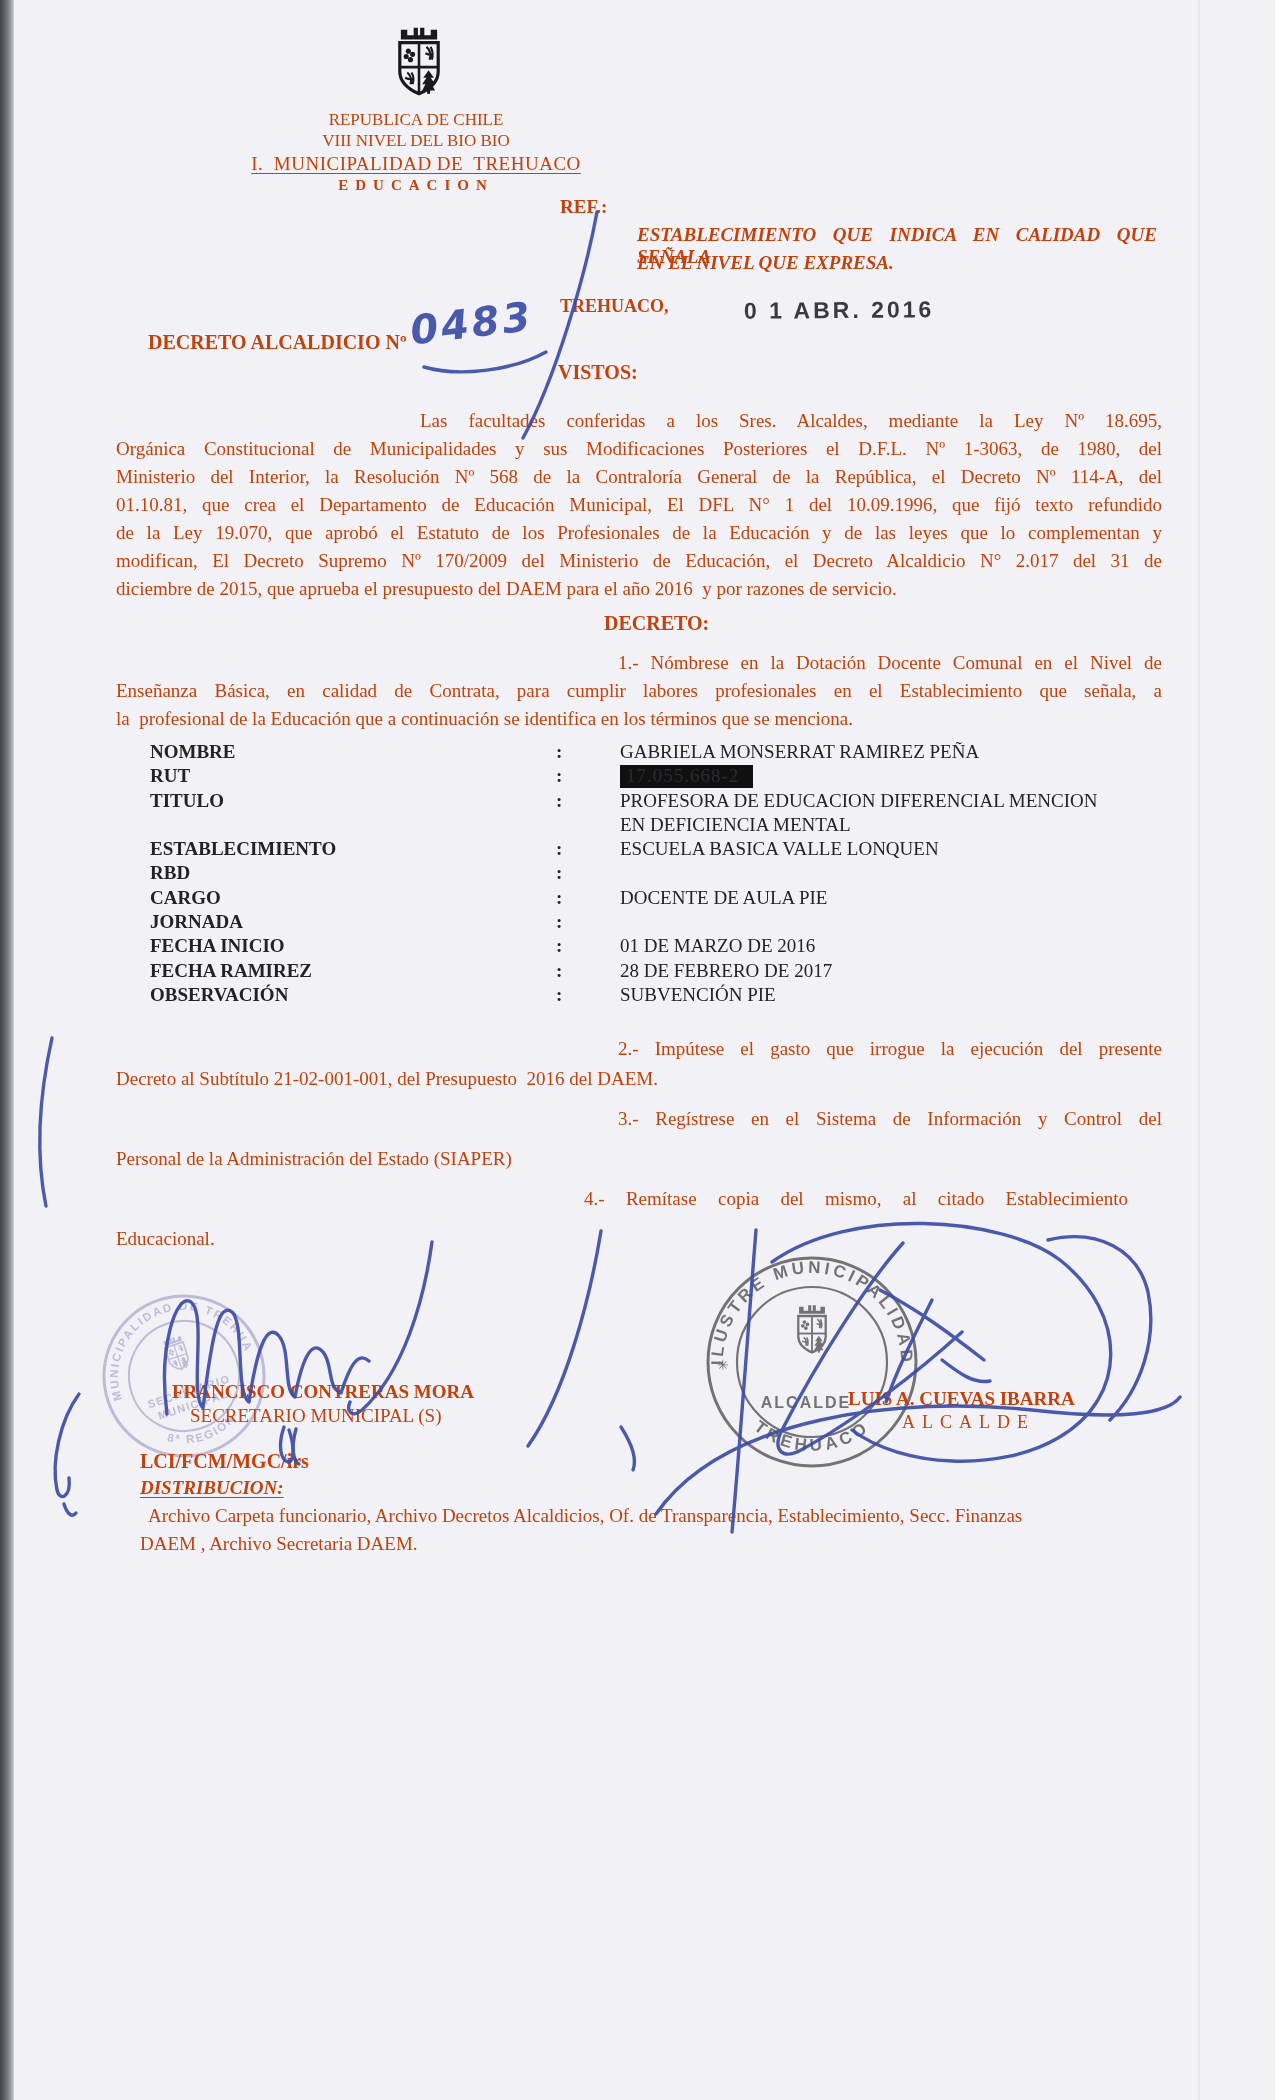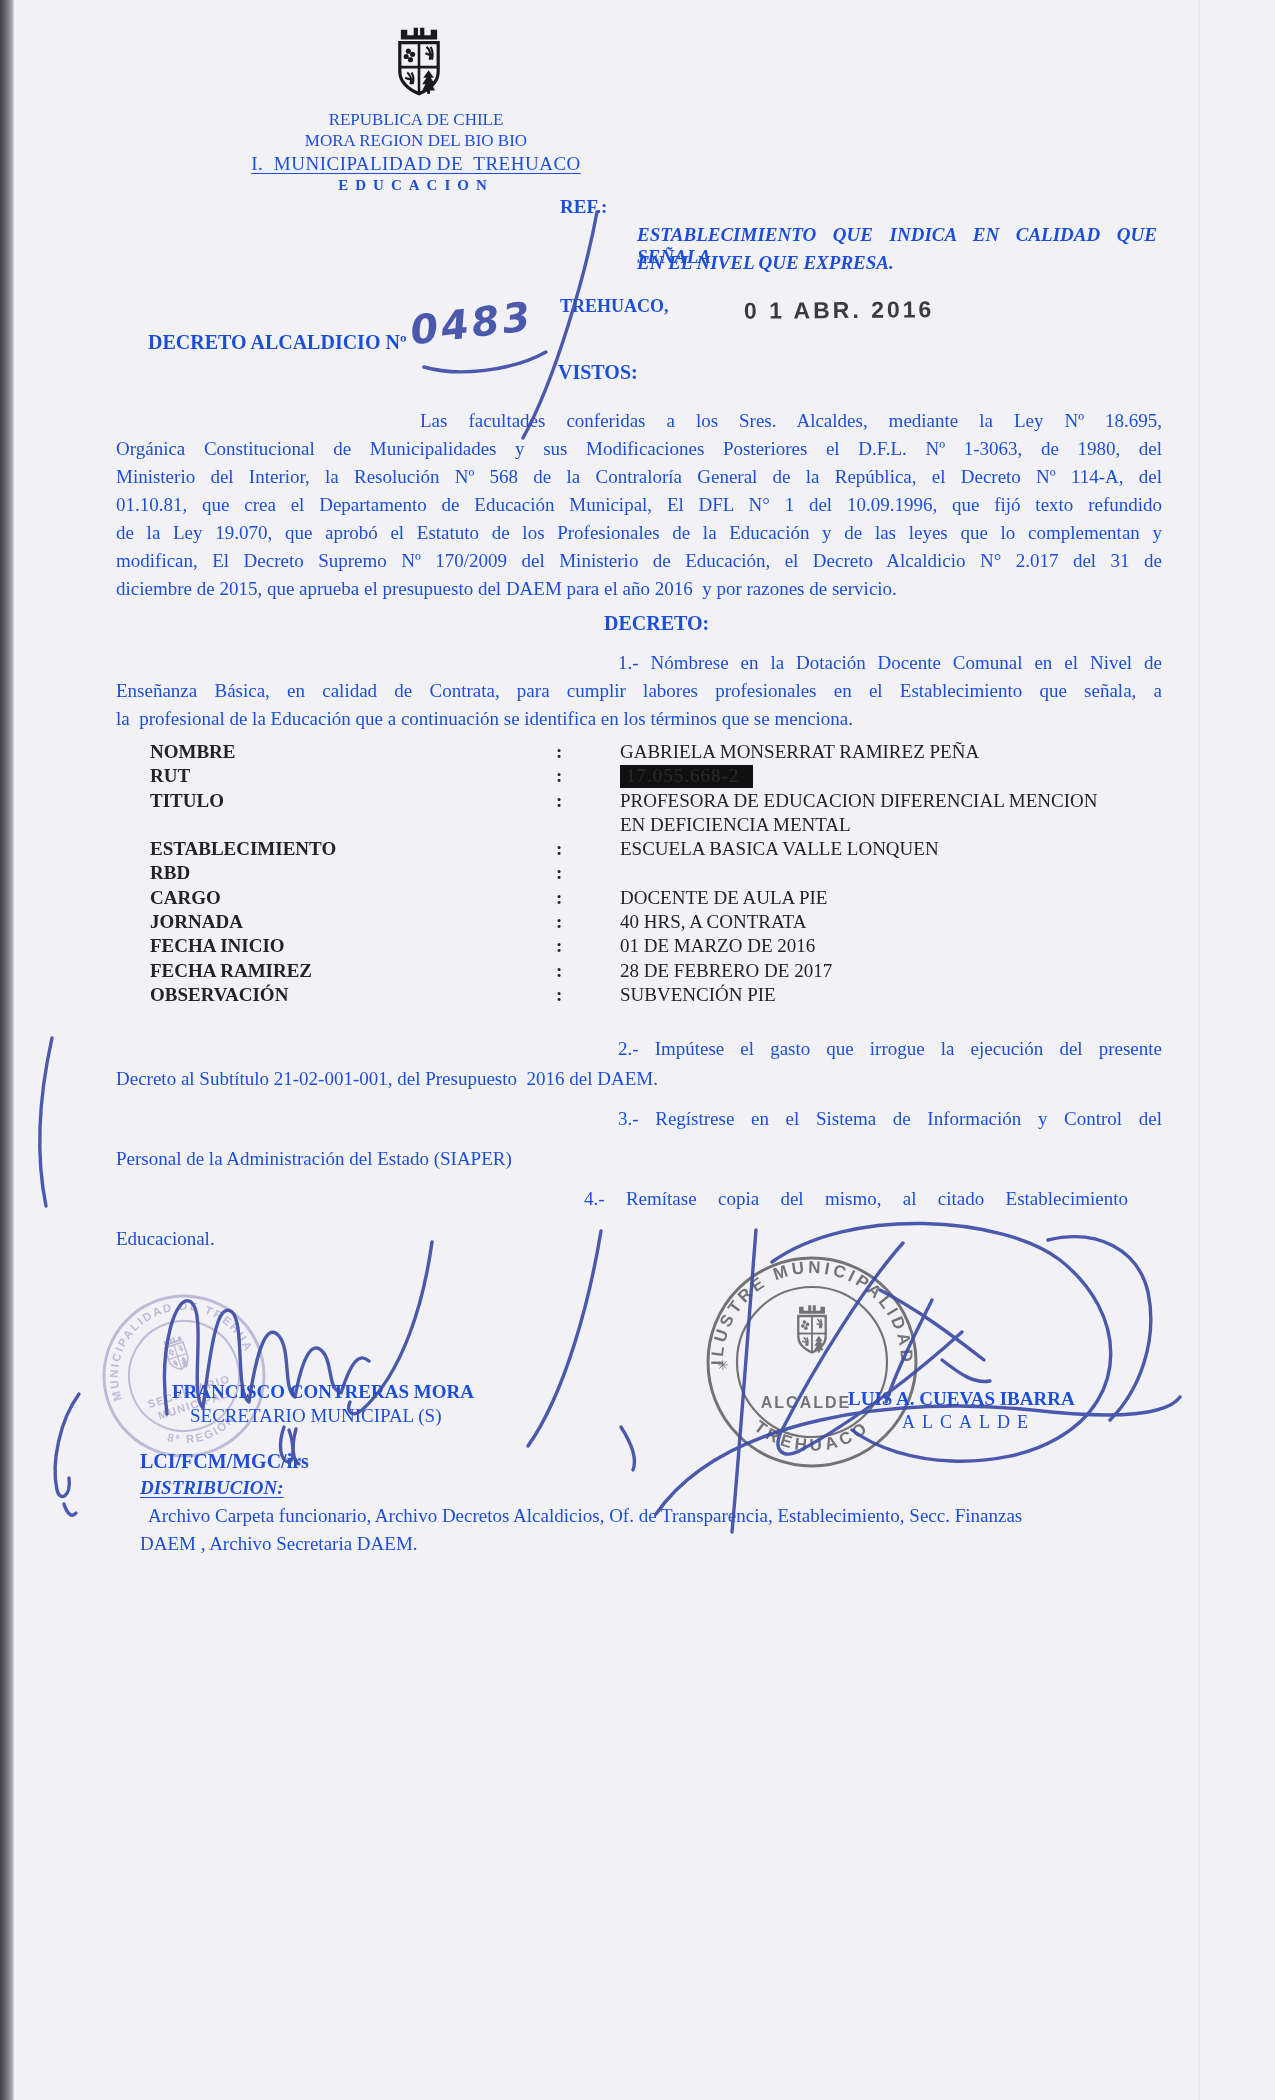--- a/index.html
+++ b/index.html
@@ -11,21 +11,21 @@
   .paper{
     position:absolute;inset:0;background:#f2f2f6;overflow:hidden;
     color:#232327;
   }
   .scan-edge{
     position:absolute;left:0;top:0;width:14px;height:100%;
     background:linear-gradient(90deg,#3f3f45 0%,#6d6d75 45%,#a9a9b1 85%,#d9d9df 100%);
   }
   .fold{position:absolute;top:0;left:1198px;width:2px;height:100%;background:rgba(0,0,0,0.035);}
   .abs{position:absolute;}
-  .ln{position:absolute;font-size:19px;color:#1d4ed8;white-space:pre;}
+  .ln{position:absolute;font-size:19px;color:#c2410c;white-space:pre;}
   .jl{white-space:normal;text-align:justify;text-align-last:justify;}
   .b{font-weight:700;}
   .it{font-style:italic;}
   .hdr{width:420px;left:206px;text-align:center;}
   .muni-line{text-decoration:underline;text-underline-offset:3px;letter-spacing:.5px;}
   .educ{letter-spacing:7px;font-size:15px;}
   .ref-line{left:637px;width:520px;font-style:italic;font-weight:700;font-size:19px;}
   .datestamp{
     font-family:"Liberation Sans",sans-serif;font-weight:700;font-size:23px;
     letter-spacing:3px;color:#3a3a40;transform:rotate(-.5deg);
@@ -72,21 +72,21 @@
       <path d="M39 47 l-5 7 h3 l-4 6 h3 l-3 6 h12 l-3 -6 h3 l-4 -6 h3 z" fill="currentColor"></path>
       <rect x="37.6" y="65" width="2.8" height="4" fill="currentColor"></rect>
     </symbol>
   </svg>
 
   <svg class="abs" style="left:387px;top:20px;color:#1a1a1c" width="64" height="90" viewBox="0 0 60 84">
     <use href="#coa"></use>
   </svg>
 
   <div class="ln hdr" style="top:110px;font-size:17px;">REPUBLICA DE CHILE</div>
-  <div class="ln hdr" style="top:131px;font-size:17px;">MORA REGION DEL BIO BIO</div>
+  <div class="ln hdr" style="top:131px;font-size:17px;">VIII NIVEL DEL BIO BIO</div>
   <div class="ln hdr muni-line" style="top:153px;font-size:19px;">I.  MUNICIPALIDAD DE  TREHUACO</div>
   <div class="ln hdr b educ" style="top:177px;">EDUCACION</div>
 
   <div class="ln b" style="left:560px;top:196px;font-size:19px;">REF.:</div>
   <div class="ln ref-line jl" style="top:224px;">ESTABLECIMIENTO QUE INDICA EN CALIDAD QUE SEÑALA</div>
   <div class="ln ref-line" style="top:252px;">EN EL NIVEL QUE EXPRESA.</div>
 
   <div class="ln b" style="left:560px;top:296px;font-size:18px;">TREHUACO,</div>
   <div class="ln datestamp" style="left:744px;top:297px;">0 1 ABR. 2016</div>
 
@@ -134,21 +134,20 @@
       <span class="fcolon">:</span>
     </div>
     <div class="frow">
       <span class="flabel">CARGO</span>
       <span class="fcolon">:</span>
       <span class="fvalue">DOCENTE DE AULA PIE</span>
     </div>
     <div class="frow">
       <span class="flabel">JORNADA</span>
       <span class="fcolon">:</span>
-      <span class="fvalue">40 HRS, A CONTRATA</span>
     </div>
     <div class="frow">
       <span class="flabel">FECHA INICIO</span>
       <span class="fcolon">:</span>
       <span class="fvalue">01  DE MARZO DE 2016</span>
     </div>
     <div class="frow">
       <span class="flabel">FECHA RAMIREZ</span>
       <span class="fcolon">:</span>
       <span class="fvalue">28 DE FEBRERO DE 2017</span>

